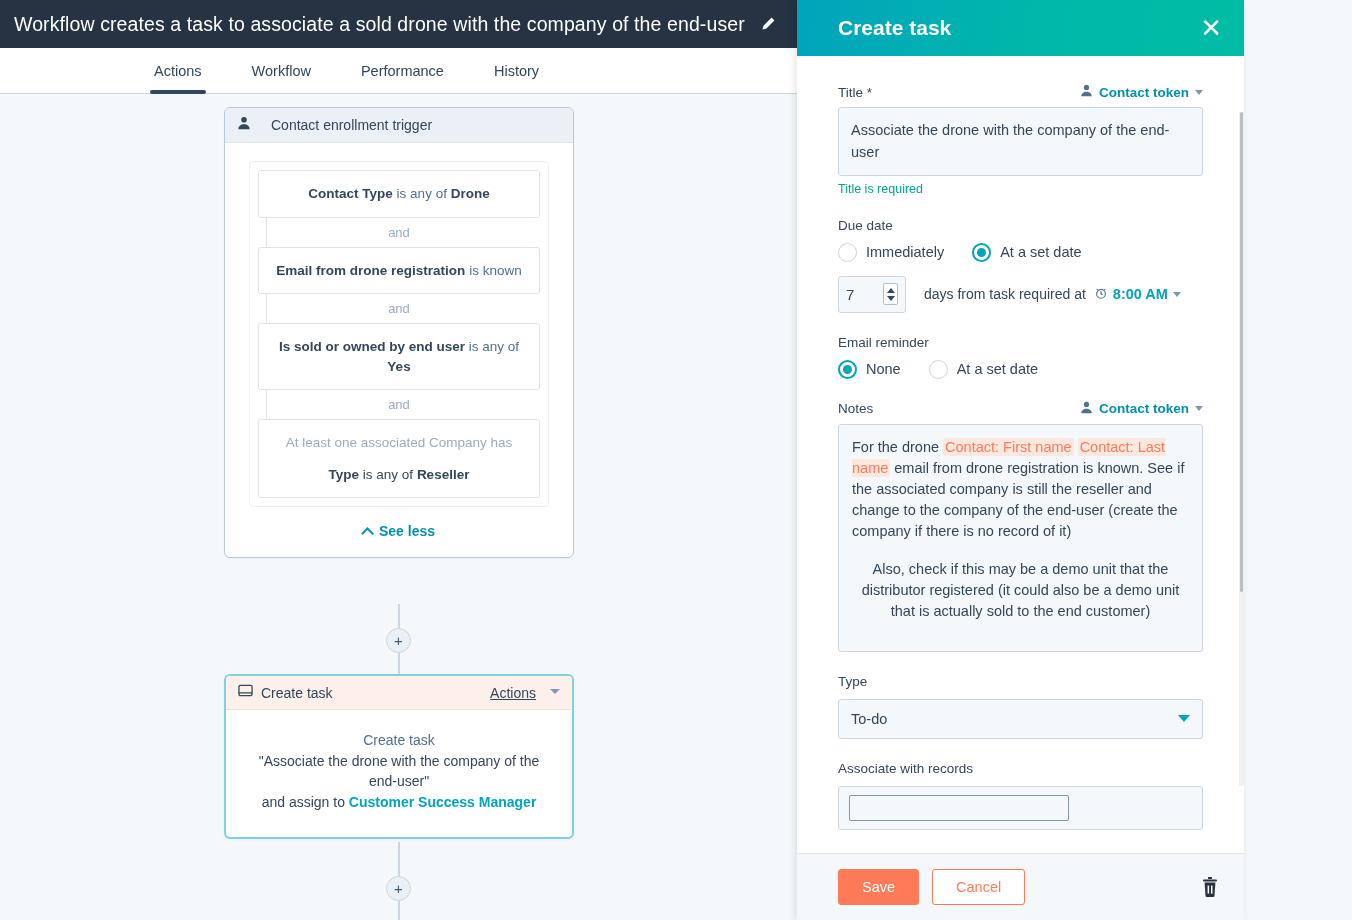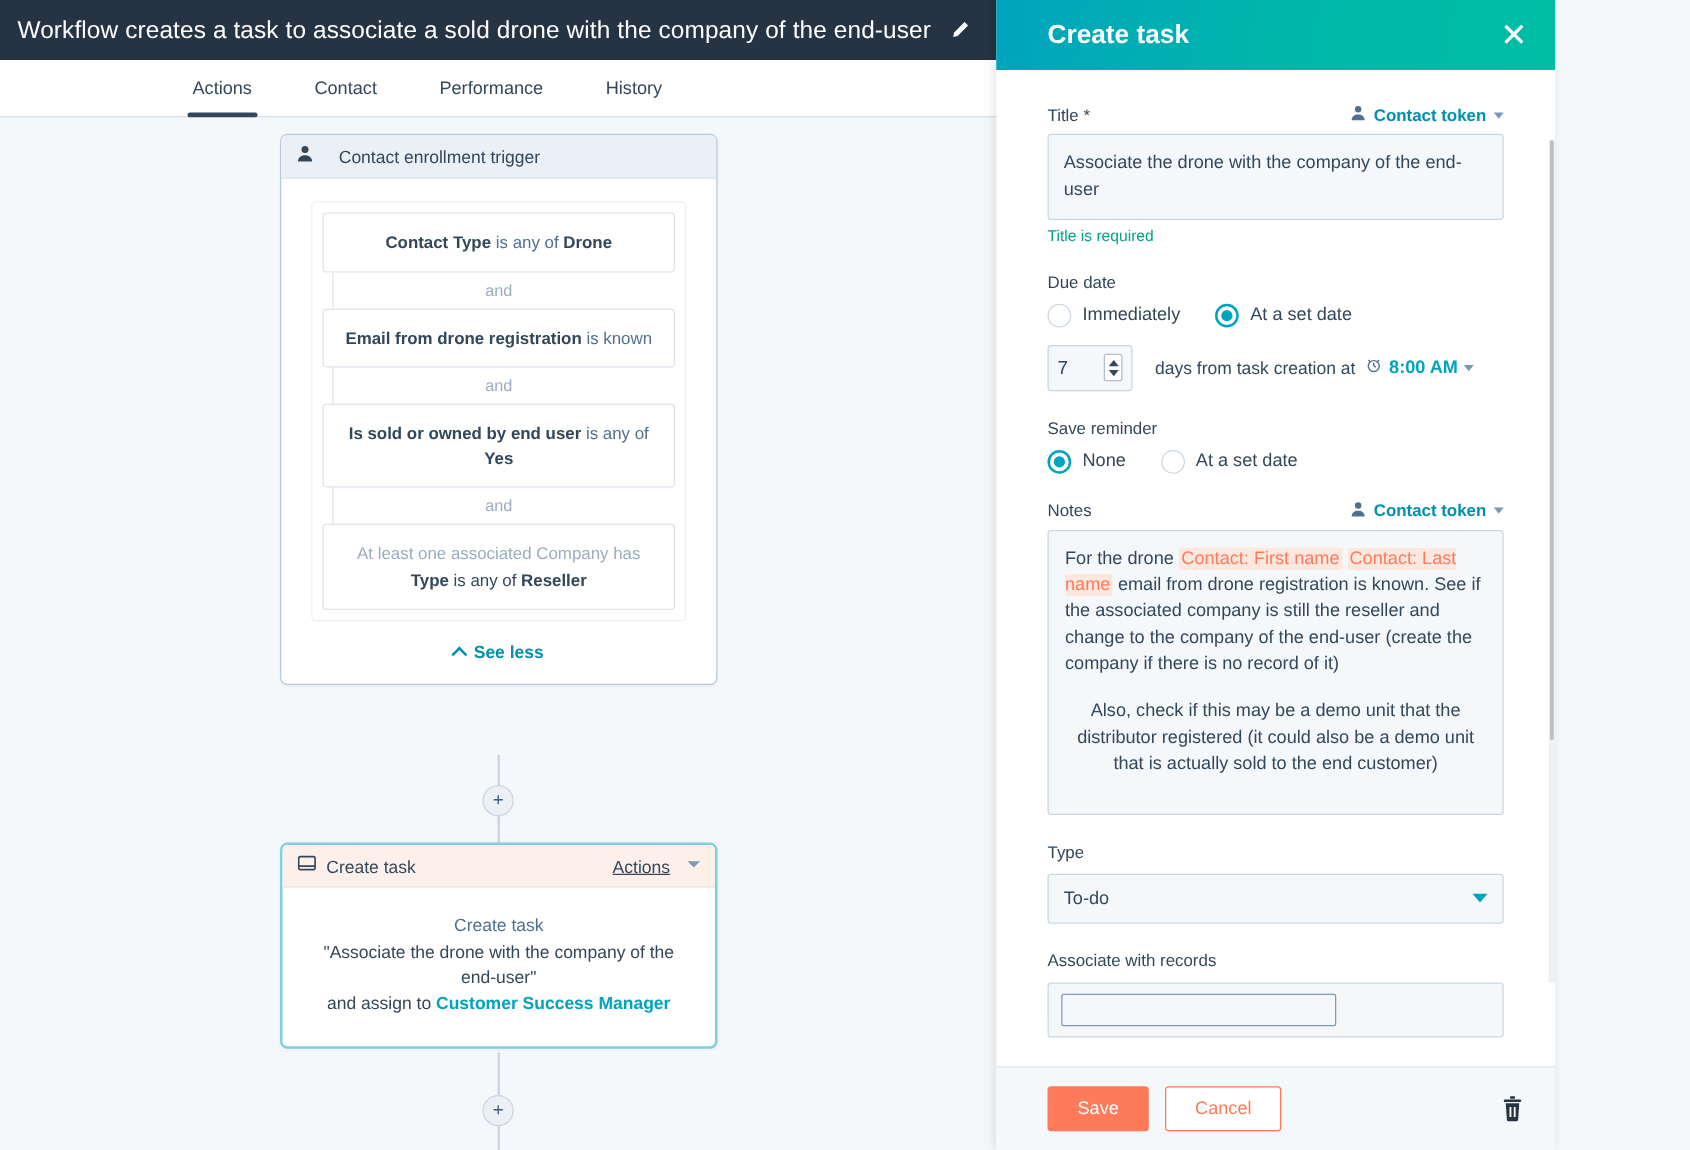--- a/index.html
+++ b/index.html
@@ -145,21 +145,21 @@
     border-radius: 3px;
     background: #fff;
     padding: 13px 10px;
     text-align: center;
     font-size: 13.5px;
     line-height: 1.45;
     color: #516f90;
   }
   .filter-box b { color: #33475b; font-weight: 700; }
   .filter-box.muted { color: #99acc2; }
-  .filter-box.muted .sub { display:block; color:#33475b; margin-top:2px;}
+  .filter-box.muted .sub { display:block; color:#33475b; margin-top:12px;}
   .filter-box.muted .sub b { font-weight:700; }
   .and-sep {
     position: relative;
     text-align: center;
     font-size: 13px;
     color: #99acc2;
     padding: 7px 0;
   }
   .and-sep::before {
     content: "";
@@ -555,21 +555,21 @@
           <path d="M11.6 1.6l2.8 2.8-8.3 8.3-3.6.8.8-3.6z" fill="#ffffff"></path>
         </svg>
       </span>
     </div>
 
     <div class="tab-bar">
       <div class="tab active">
         <span>Actions</span>
       </div>
       <div class="tab">
-        <span>Contact</span>
+        <span>Workflow</span>
       </div>
       <div class="tab">
         <span>Performance</span>
       </div>
       <div class="tab">
         <span>History</span>
       </div>
     </div>
 
     <div class="canvas">
@@ -700,40 +700,40 @@
 
         <div class="due-row">
           <div class="stepper">
             <span class="stepper-val">7</span>
             <span class="stepper-arrows">
               <span class="arw-up"></span>
               <span class="arw-dn"></span>
             </span>
           </div>
           <div class="due-text">
-            <span>days from task creation at</span>
+            <span>days from task required at</span>
             <span class="time-link">
               <span>
                 <svg width="14" height="14" viewBox="0 0 16 16" aria-hidden="true">
                   <circle cx="8" cy="9" r="5" fill="none" stroke="#516f90" stroke-width="1.3"></circle>
                   <line x1="8" y1="6" x2="8" y2="9" stroke="#516f90" stroke-width="1.3"></line>
                   <line x1="8" y1="9" x2="10" y2="10" stroke="#516f90" stroke-width="1.3"></line>
                   <line x1="3" y1="3.6" x2="5" y2="5" stroke="#516f90" stroke-width="1.3"></line>
                   <line x1="13" y1="3.6" x2="11" y2="5" stroke="#516f90" stroke-width="1.3"></line>
                 </svg>
               </span>
               <span>8:00 AM</span>
               <span class="token-caret"></span>
             </span>
           </div>
         </div>
       </div>
 
       <div class="section">
-        <div class="section-title">Save reminder</div>
+        <div class="section-title">Email reminder</div>
         <div class="radio-row">
           <label class="radio-opt">
             <span class="radio checked"></span>
             <span>None</span>
           </label>
           <label class="radio-opt">
             <span class="radio"></span>
             <span>At a set date</span>
           </label>
         </div>

